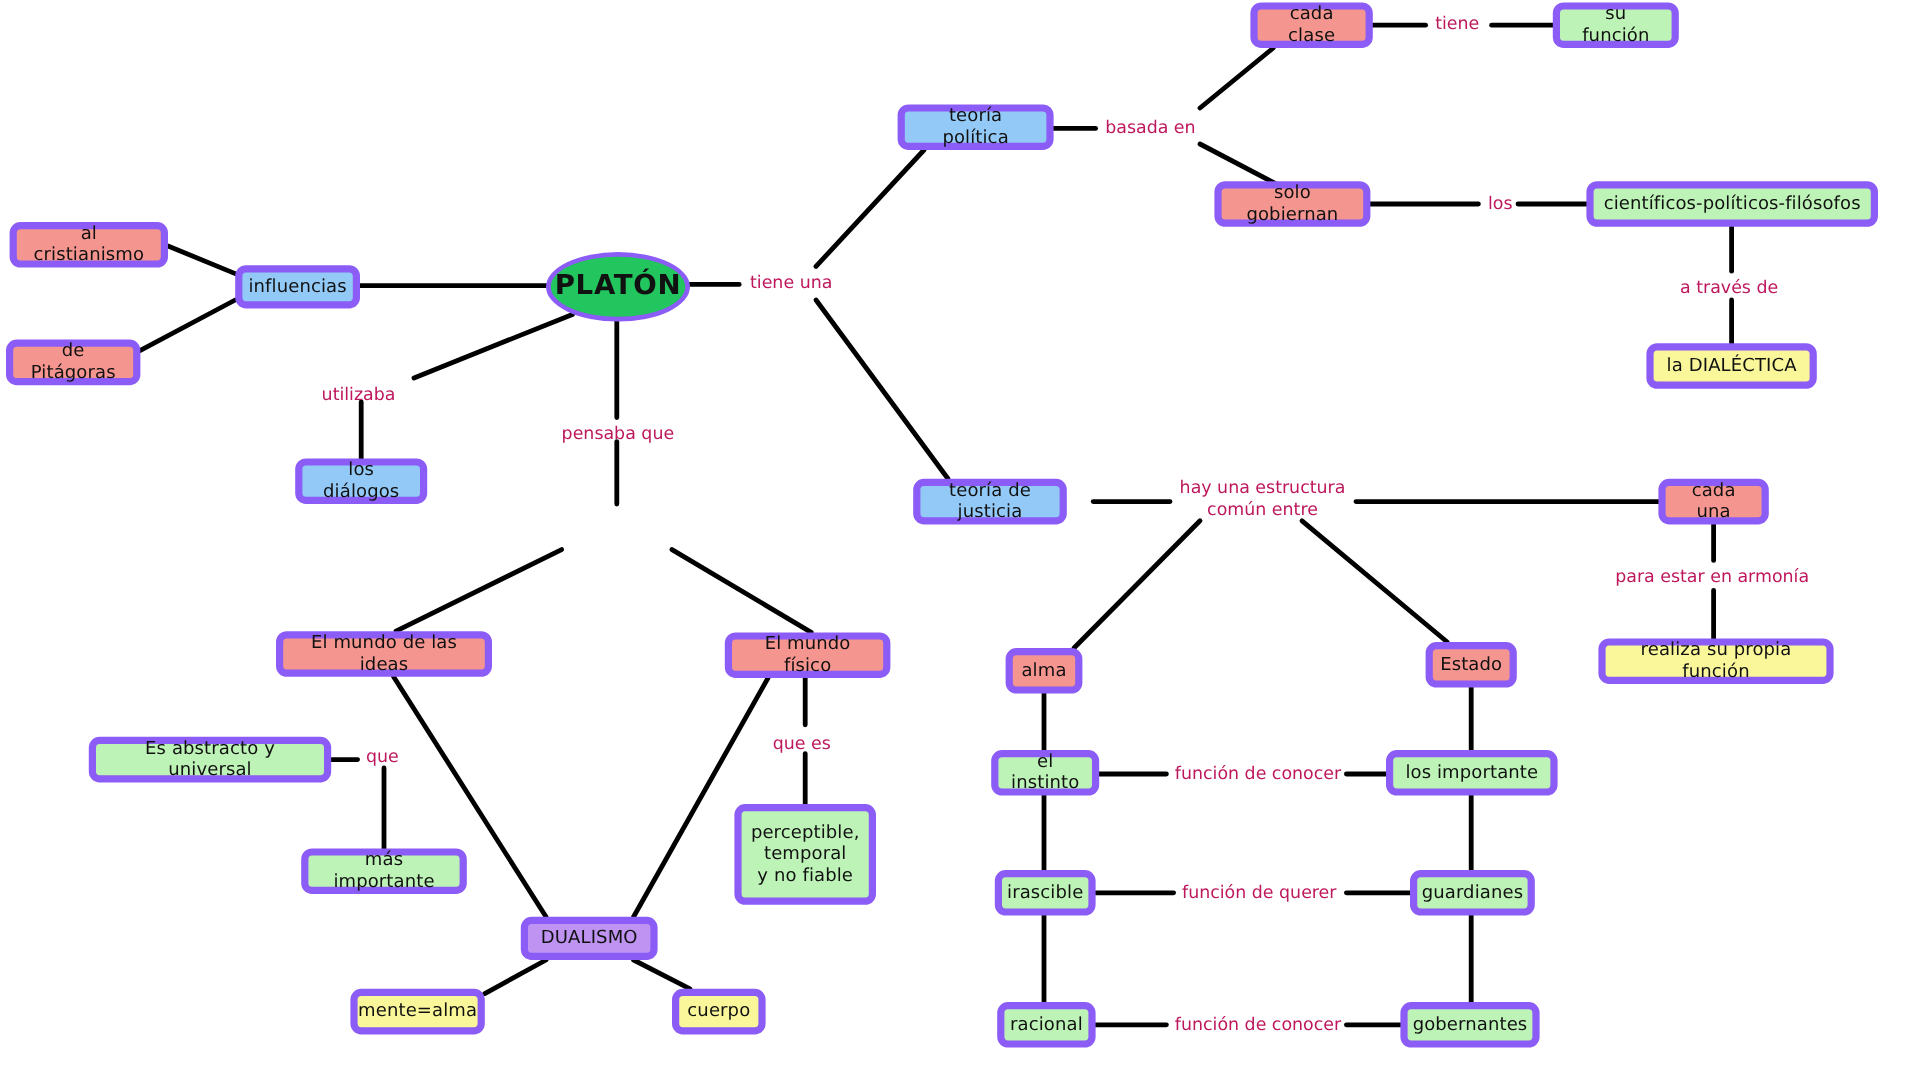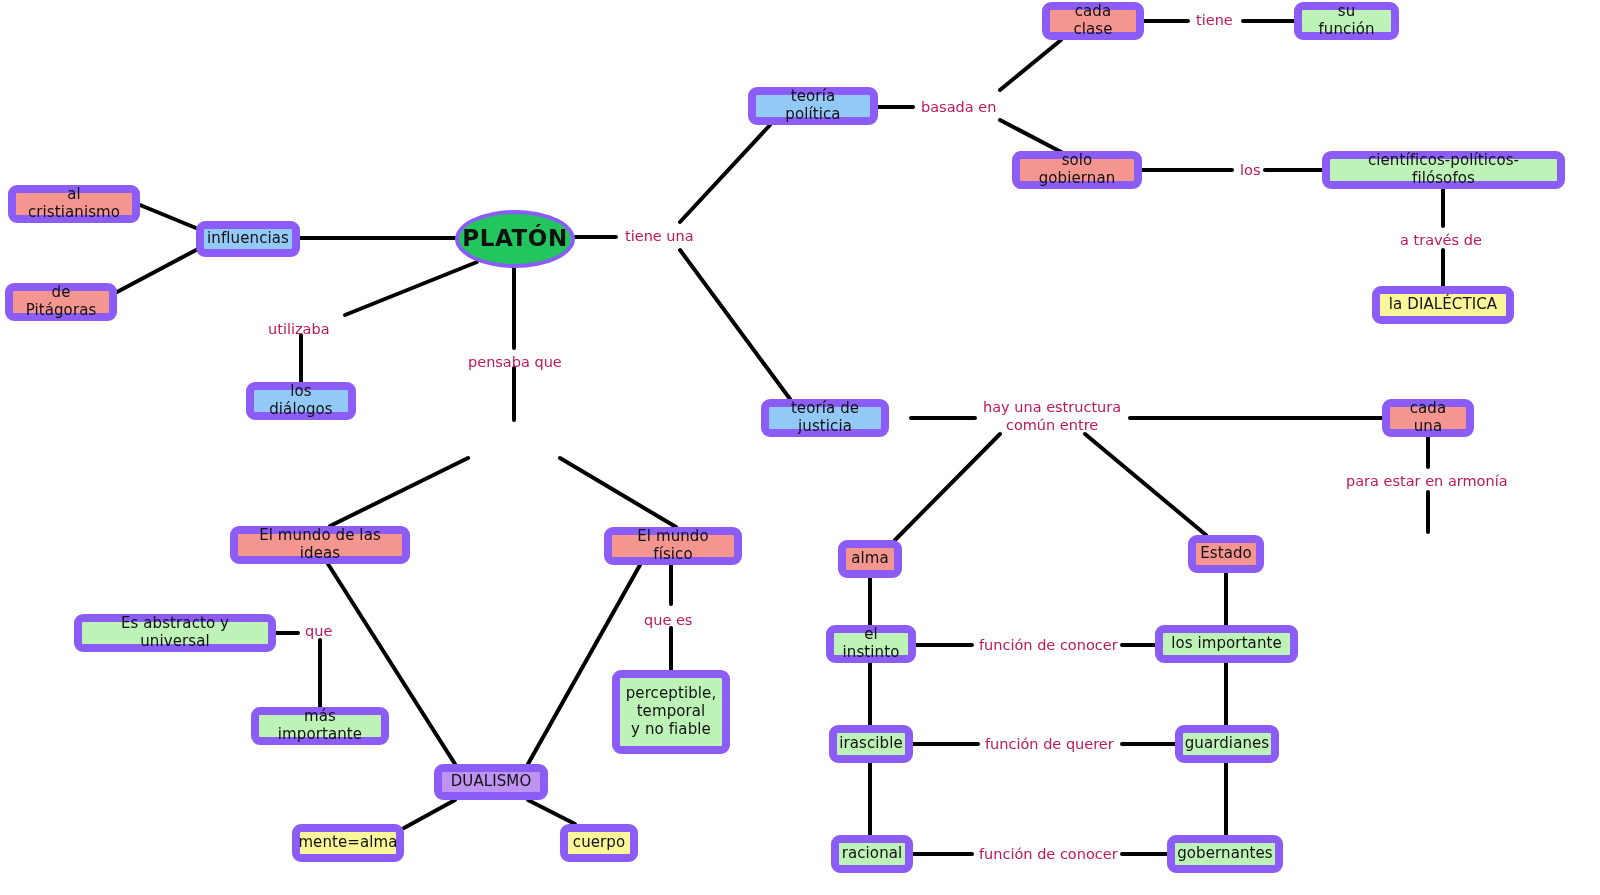--- a/index.html
+++ b/index.html
@@ -21,21 +21,21 @@
     left: 0; top: 0;
     width: 1600px; height: 895px;
     pointer-events: none;
   }
   .node {
     position: absolute;
     display: flex;
     align-items: center;
     justify-content: center;
     text-align: center;
-    border: 8px solid #8b5cf6;
+    border: 6px solid #8b5cf6;
     border-radius: 9px;
     color: #111111;
     font-family: "DejaVu Sans", sans-serif;
     font-size: 15px;
     line-height: 1.18;
     letter-spacing: 0.1px;
     padding: 2px 8px;
     white-space: pre-line;
     z-index: 5;
   }
@@ -135,20 +135,21 @@
     <div class="node c-yellow" style="left: 292px; top: 824px; width: 112px; height: 38px;">mente=alma</div>
     <div class="node c-yellow" style="left: 560px; top: 824px; width: 78px; height: 38px;">cuerpo</div>
     <div class="node c-blue" style="left: 748px; top: 87px; width: 130px; height: 38px;">teoría política</div>
     <div class="node c-red" style="left: 1042px; top: 2px; width: 102px; height: 38px;">cada clase</div>
     <div class="node c-green" style="left: 1294px; top: 2px; width: 105px; height: 38px;">su función</div>
     <div class="node c-red" style="left: 1012px; top: 151px; width: 130px; height: 38px;">solo gobiernan</div>
     <div class="node c-green" style="left: 1322px; top: 151px; width: 243px; height: 38px;">científicos-políticos-filósofos</div>
     <div class="node c-yellow" style="left: 1372px; top: 286px; width: 142px; height: 38px;">la DIALÉCTICA</div>
     <div class="node c-blue" style="left: 761px; top: 399px; width: 128px; height: 38px;">teoría de justicia</div>
     <div class="node c-red" style="left: 1382px; top: 399px; width: 92px; height: 38px;">cada una</div>
+    <div class="node c-yellow" style="left: 1332px; top: 532px; width: 196px; height: 38px;">realiza su propia función</div>
     <div class="node c-red" style="left: 838px; top: 540px; width: 64px; height: 38px;">alma</div>
     <div class="node c-red" style="left: 1188px; top: 535px; width: 76px; height: 38px;">Estado</div>
     <div class="node c-green" style="left: 826px; top: 625px; width: 90px; height: 38px;">el instinto</div>
     <div class="node c-green" style="left: 1155px; top: 625px; width: 143px; height: 38px;">los importante</div>
     <div class="node c-green" style="left: 829px; top: 725px; width: 84px; height: 38px;">irascible</div>
     <div class="node c-green" style="left: 1175px; top: 725px; width: 104px; height: 38px;">guardianes</div>
     <div class="node c-green" style="left: 831px; top: 835px; width: 82px; height: 38px;">racional</div>
     <div class="node c-green" style="left: 1167px; top: 835px; width: 116px; height: 38px;">gobernantes</div>
     <div class="edge-label" style="left: 625px; top: 227px;">tiene una</div>
     <div class="edge-label" style="left: 268px; top: 320px;">utilizaba</div>

